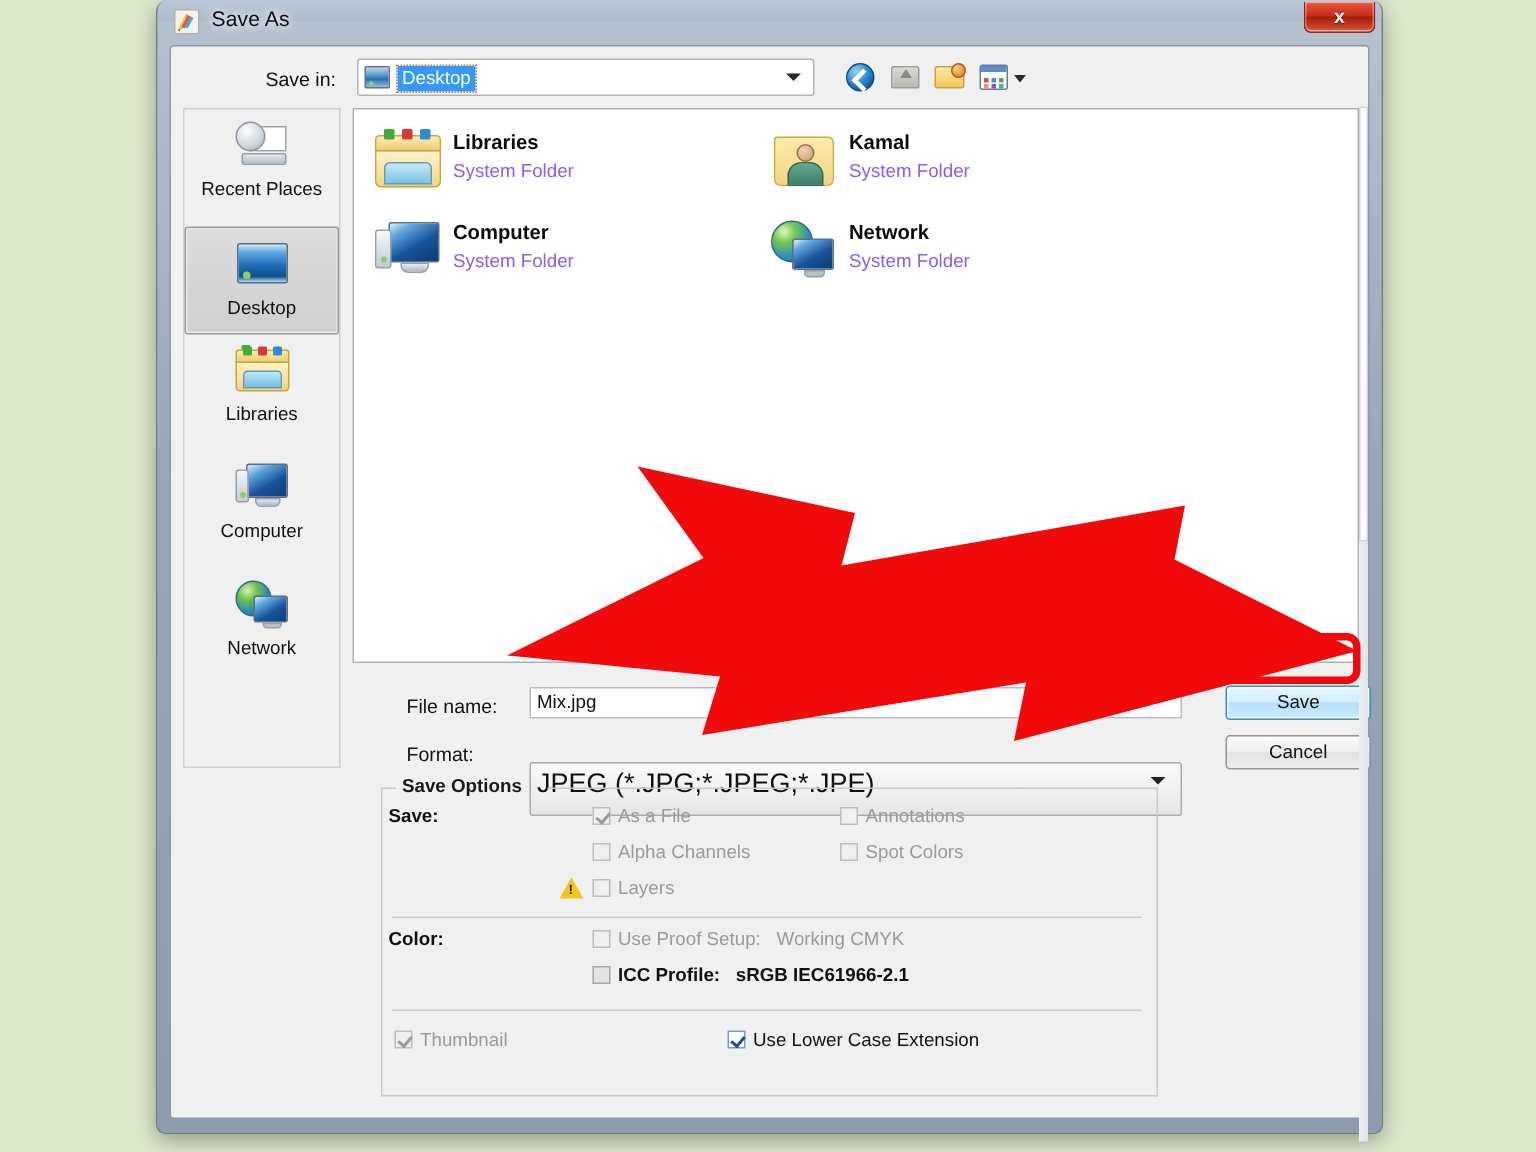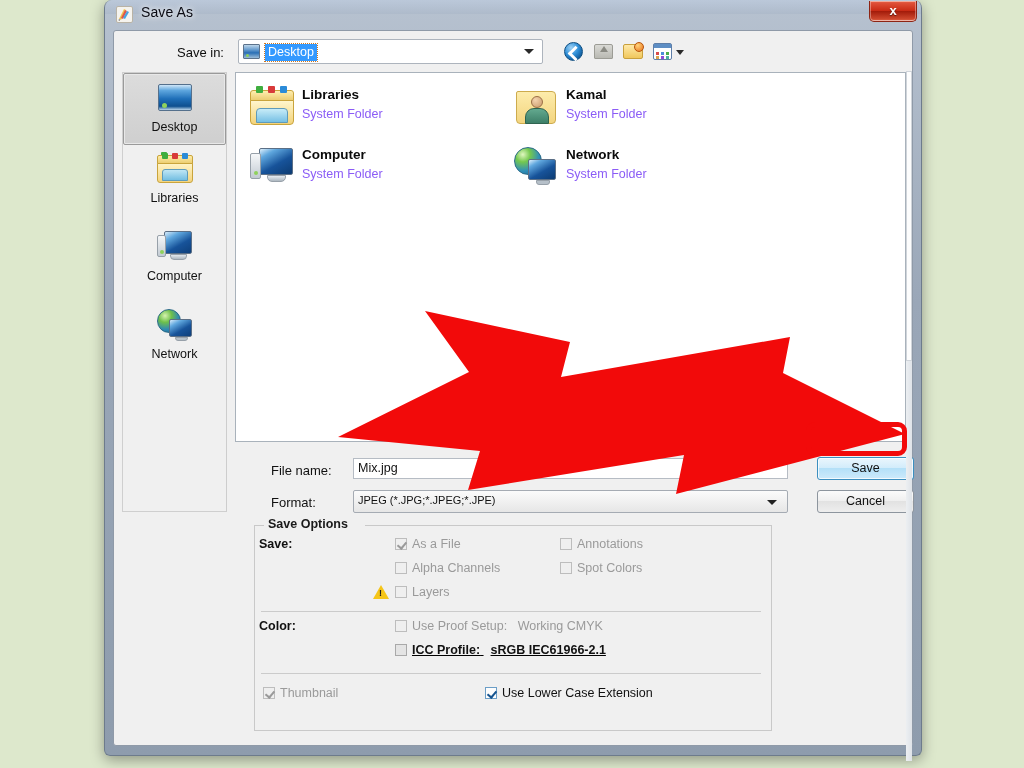--- a/index.html
+++ b/index.html
@@ -281,23 +281,23 @@
   
   .frow-label{position:absolute; font-size:13px; color:#111;margin-left:36px;}
   #fn-label{left:121px; top:432px;}
   #fm-label{left:121px; top:464px;}
   #fn-input{
     position:absolute; left:239px; top:427px; width:435px; height:21px;
     background:#fff; border:1px solid #b6bcc4; font-size:12.5px;
     padding:2px 4px; color:#111;
   }
   #fm-select{
-    position:absolute; left:239px; top:459px; width:435px; height:23px;
+    position:absolute; left:239px; top:477px; width:435px; height:36px;
     background: linear-gradient(180deg,#fbfbfb,#e6e6e6);
-    border:1px solid #a5abb3; border-radius:2px; font-size:11px;
+    border:1px solid #a5abb3; border-radius:2px; font-size:18px;
     padding: 3px 4px; color:#111;
   }
   #fm-caret{
     position:absolute; right:10px; top:9px; width:0;height:0;
     border-left:5px solid transparent;border-right:5px solid transparent;border-top:5px solid #222;
   }
 
   
   .dlgbtn{
     position:absolute; width:97px; height:23px;
@@ -421,20 +421,30 @@
             <i style="left:10px;top:2px;background:#4bb04b"></i>
           <i style="left:0px;top:6px;background:#d9a14b"></i>
             <i style="left:5px;top:6px;background:#8f4bd9"></i>
             <i style="left:10px;top:6px;background:#4bb0a1"></i>
         </span>
       </span>
       <span class="vcaret"></span>
     </div>
 
     <div id="places">
+      <div class="place">
+        <div class="picon">
+          <span class="ic-recent">
+              <span class="pg"></span>
+              <span class="clk"></span>
+              <span class="base"></span>
+            </span>
+        </div>
+        <div class="plabel">Recent Places</div>
+      </div>
 
       <div class="place selected">
         <div class="picon">
             <span class="ic-desktop"></span>
           </div>
         <div class="plabel">Desktop</div>
       </div>
 
       <div class="place">
         <div class="picon">
@@ -567,21 +577,21 @@
 
       <div class="hr" style="left:6px; top:86px; width:500px;"></div>
 
       <div class="sect-label" style="left:4px; top:94px;">Color:</div>
 
       <div class="cb-row" style="left:140px; top:94px;">
         <span class="cb dis"></span><span class="txt-dis">Use Proof Setup:</span>
         <span class="txt-dis" style="margin-left:7px;">Working CMYK</span>
       </div>
 
-      <div class="cb-row" style="left:140px; top:118px;text-decoration:underline;">
+      <div class="cb-row" style="left:140px; top:118px;">
         <span class="cb" style="background:#e4e4e4;"></span><span class="txt-on" style="font-weight:bold;">ICC Profile:</span>
         <span class="txt-on" style="margin-left:7px;font-weight:bold;">sRGB IEC61966-2.1</span>
       </div>
 
       <div class="hr" style="left:6px; top:148px; width:500px;"></div>
 
       <div class="cb-row" style="left:8px; top:161px;">
         <span class="cb chk dis"></span><span class="txt-dis">Thumbnail</span>
       </div>
 

